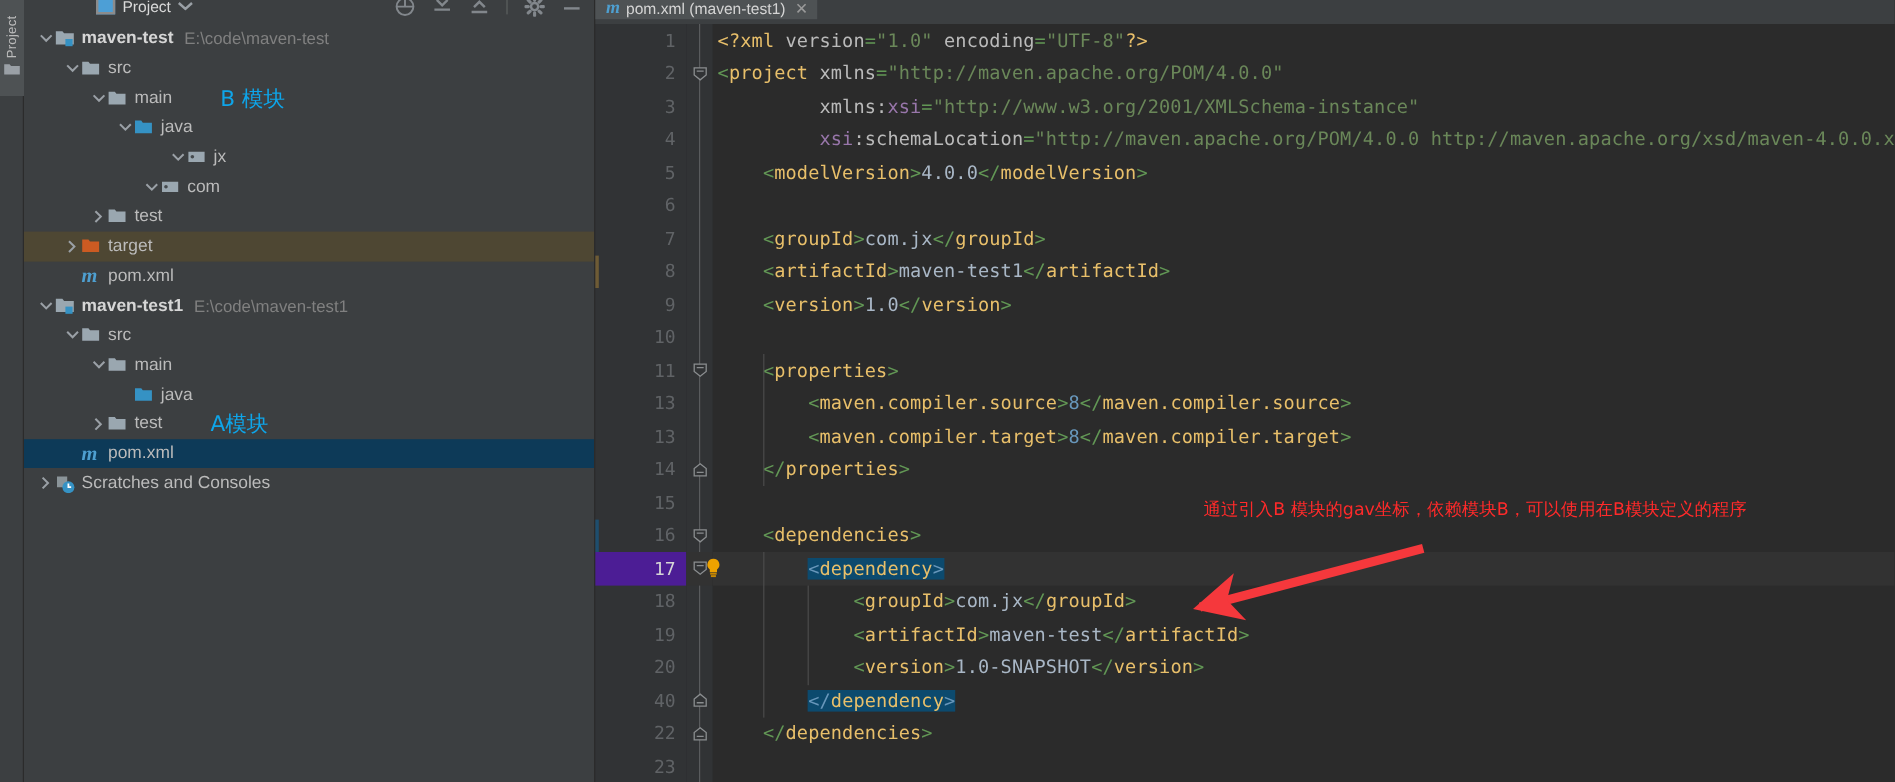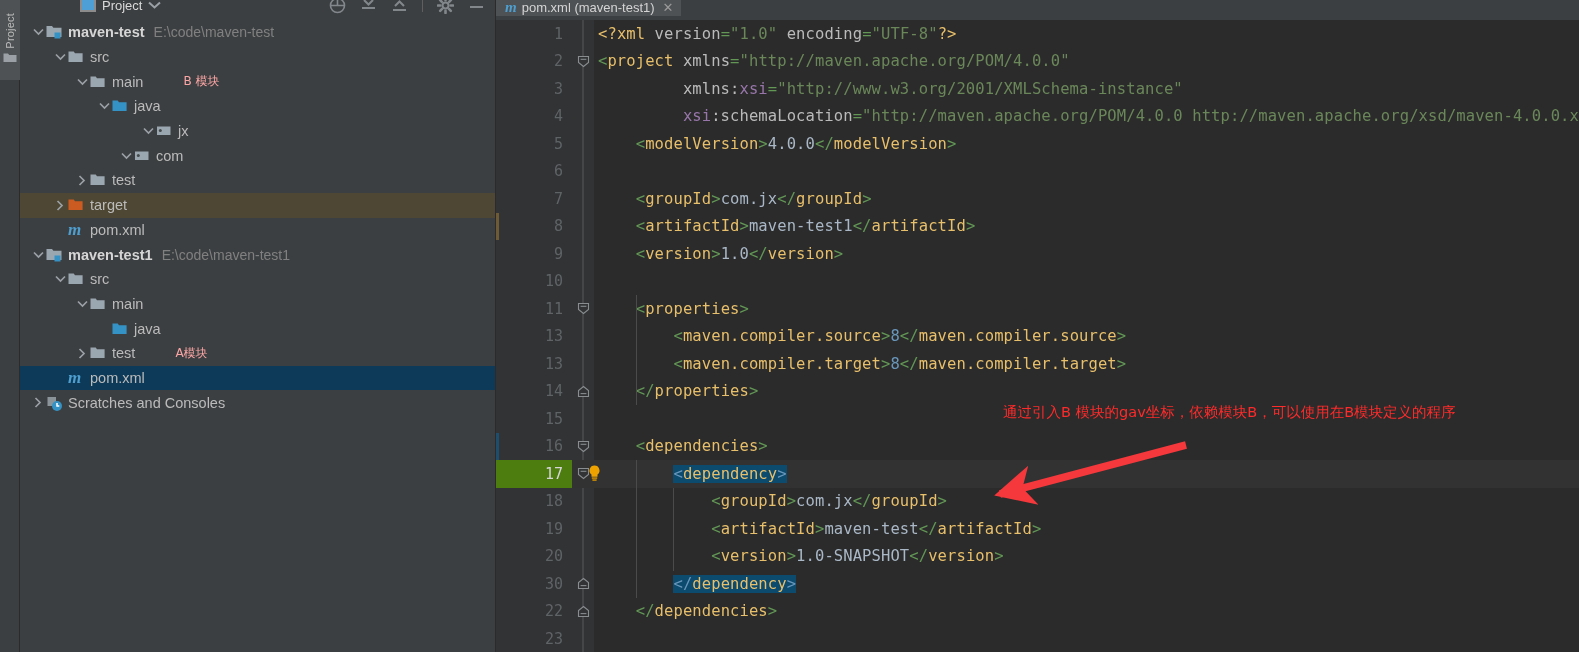--- a/index.html
+++ b/index.html
@@ -113,22 +113,22 @@
   .node-icon {
     width: 17px; height: 16px;
     margin-right: 5px;
     flex: 0 0 17px;
     display: inline-flex; align-items: center;
   }
   .node-label { color: #BBBBBB; }
   .node-label.bold { font-weight: bold; color: #D6D6D6; }
   .node-path { color: #808080; margin-left: 9px; font-size: 14px; }
   .annot {
-    color: #fca5a5;
-    font-size: 12px;
+    color: #0ea5e9;
+    font-size: 18px;
     margin-left: 40px;
     font-family: "DejaVu Sans", sans-serif;
   }
 
   
   .editor-wrap {
     flex: 1;
     position: relative;
     background: #2B2B2B;
     overflow: hidden;
@@ -179,21 +179,21 @@
     height: 27.5px;
     display: flex;
     align-items: center;
     justify-content: flex-end;
     padding-right: 9px;
     font-size: 15px;
     color: #606366;
     position: relative;
   }
   .gutter-line.current { color: #D6D6D6; }
-  .gutter-line.hl { background: #4d7c0f; }
+  .gutter-line.hl { background: #4c1d95; }
   .gutter-marker-left {
     position: absolute;
     left: 0; top: 0; width: 3px; height: 100%;
   }
   .fold-col {
     width: 22px;
     flex: 0 0 22px;
     background: #313335;
     position: relative;
   }
@@ -245,21 +245,21 @@
   .t-ns   { color: #9876AA; }      
   .t-val  { color: #6A8759; }      
   .t-proc { color: #E8BF6A; }      
   .t-num  { color: #6897BB; }      
   .hlbrace { background: #0c4a6e; }
   .brace-blue { color: #6897BB; }
 
   
   .overlay {
     position: absolute;
-    top: 0; left: 0; width: 1579px; height: 620px;
+    top: 12px; left: 0; width: 1579px; height: 620px;
     pointer-events: none;
     z-index: 50;
   }
   .code-annot {
     position: absolute;
     left: 1003px; top: 403px;
     color: #FF2A2A;
     font-size: 14.5px;
     font-family: "DejaVu Sans", sans-serif;
     white-space: nowrap;
@@ -561,21 +561,21 @@
           <div class="gutter-line">11</div>
           <div class="gutter-line">13</div>
           <div class="gutter-line">13</div>
           <div class="gutter-line">14</div>
           <div class="gutter-line">15</div>
           <div class="gutter-line">16<span class="gutter-marker-left" style="background: rgb(30, 78, 110);"></span></div>
           <div class="gutter-line current hl">17</div>
           <div class="gutter-line">18</div>
           <div class="gutter-line">19</div>
           <div class="gutter-line">20</div>
-          <div class="gutter-line">30</div>
+          <div class="gutter-line">40</div>
           <div class="gutter-line">22</div>
           <div class="gutter-line">23</div>
         </div>
       <div class="fold-col" id="foldcol">
         <div class="vline"></div>
       <div class="fold-line"></div>
           <div class="fold-line">
             <svg width="13" height="13" viewBox="0 0 13 13" style="position:relative;z-index:2">
               <path d="M1.5 1.5h10v6l-5 4-5-4z" fill="#313335" stroke="#8A8D8F" stroke-width="1.1"></path>
               <path d="M3.6 4.3h5.8" stroke="#8A8D8F" stroke-width="1.1"></path>

